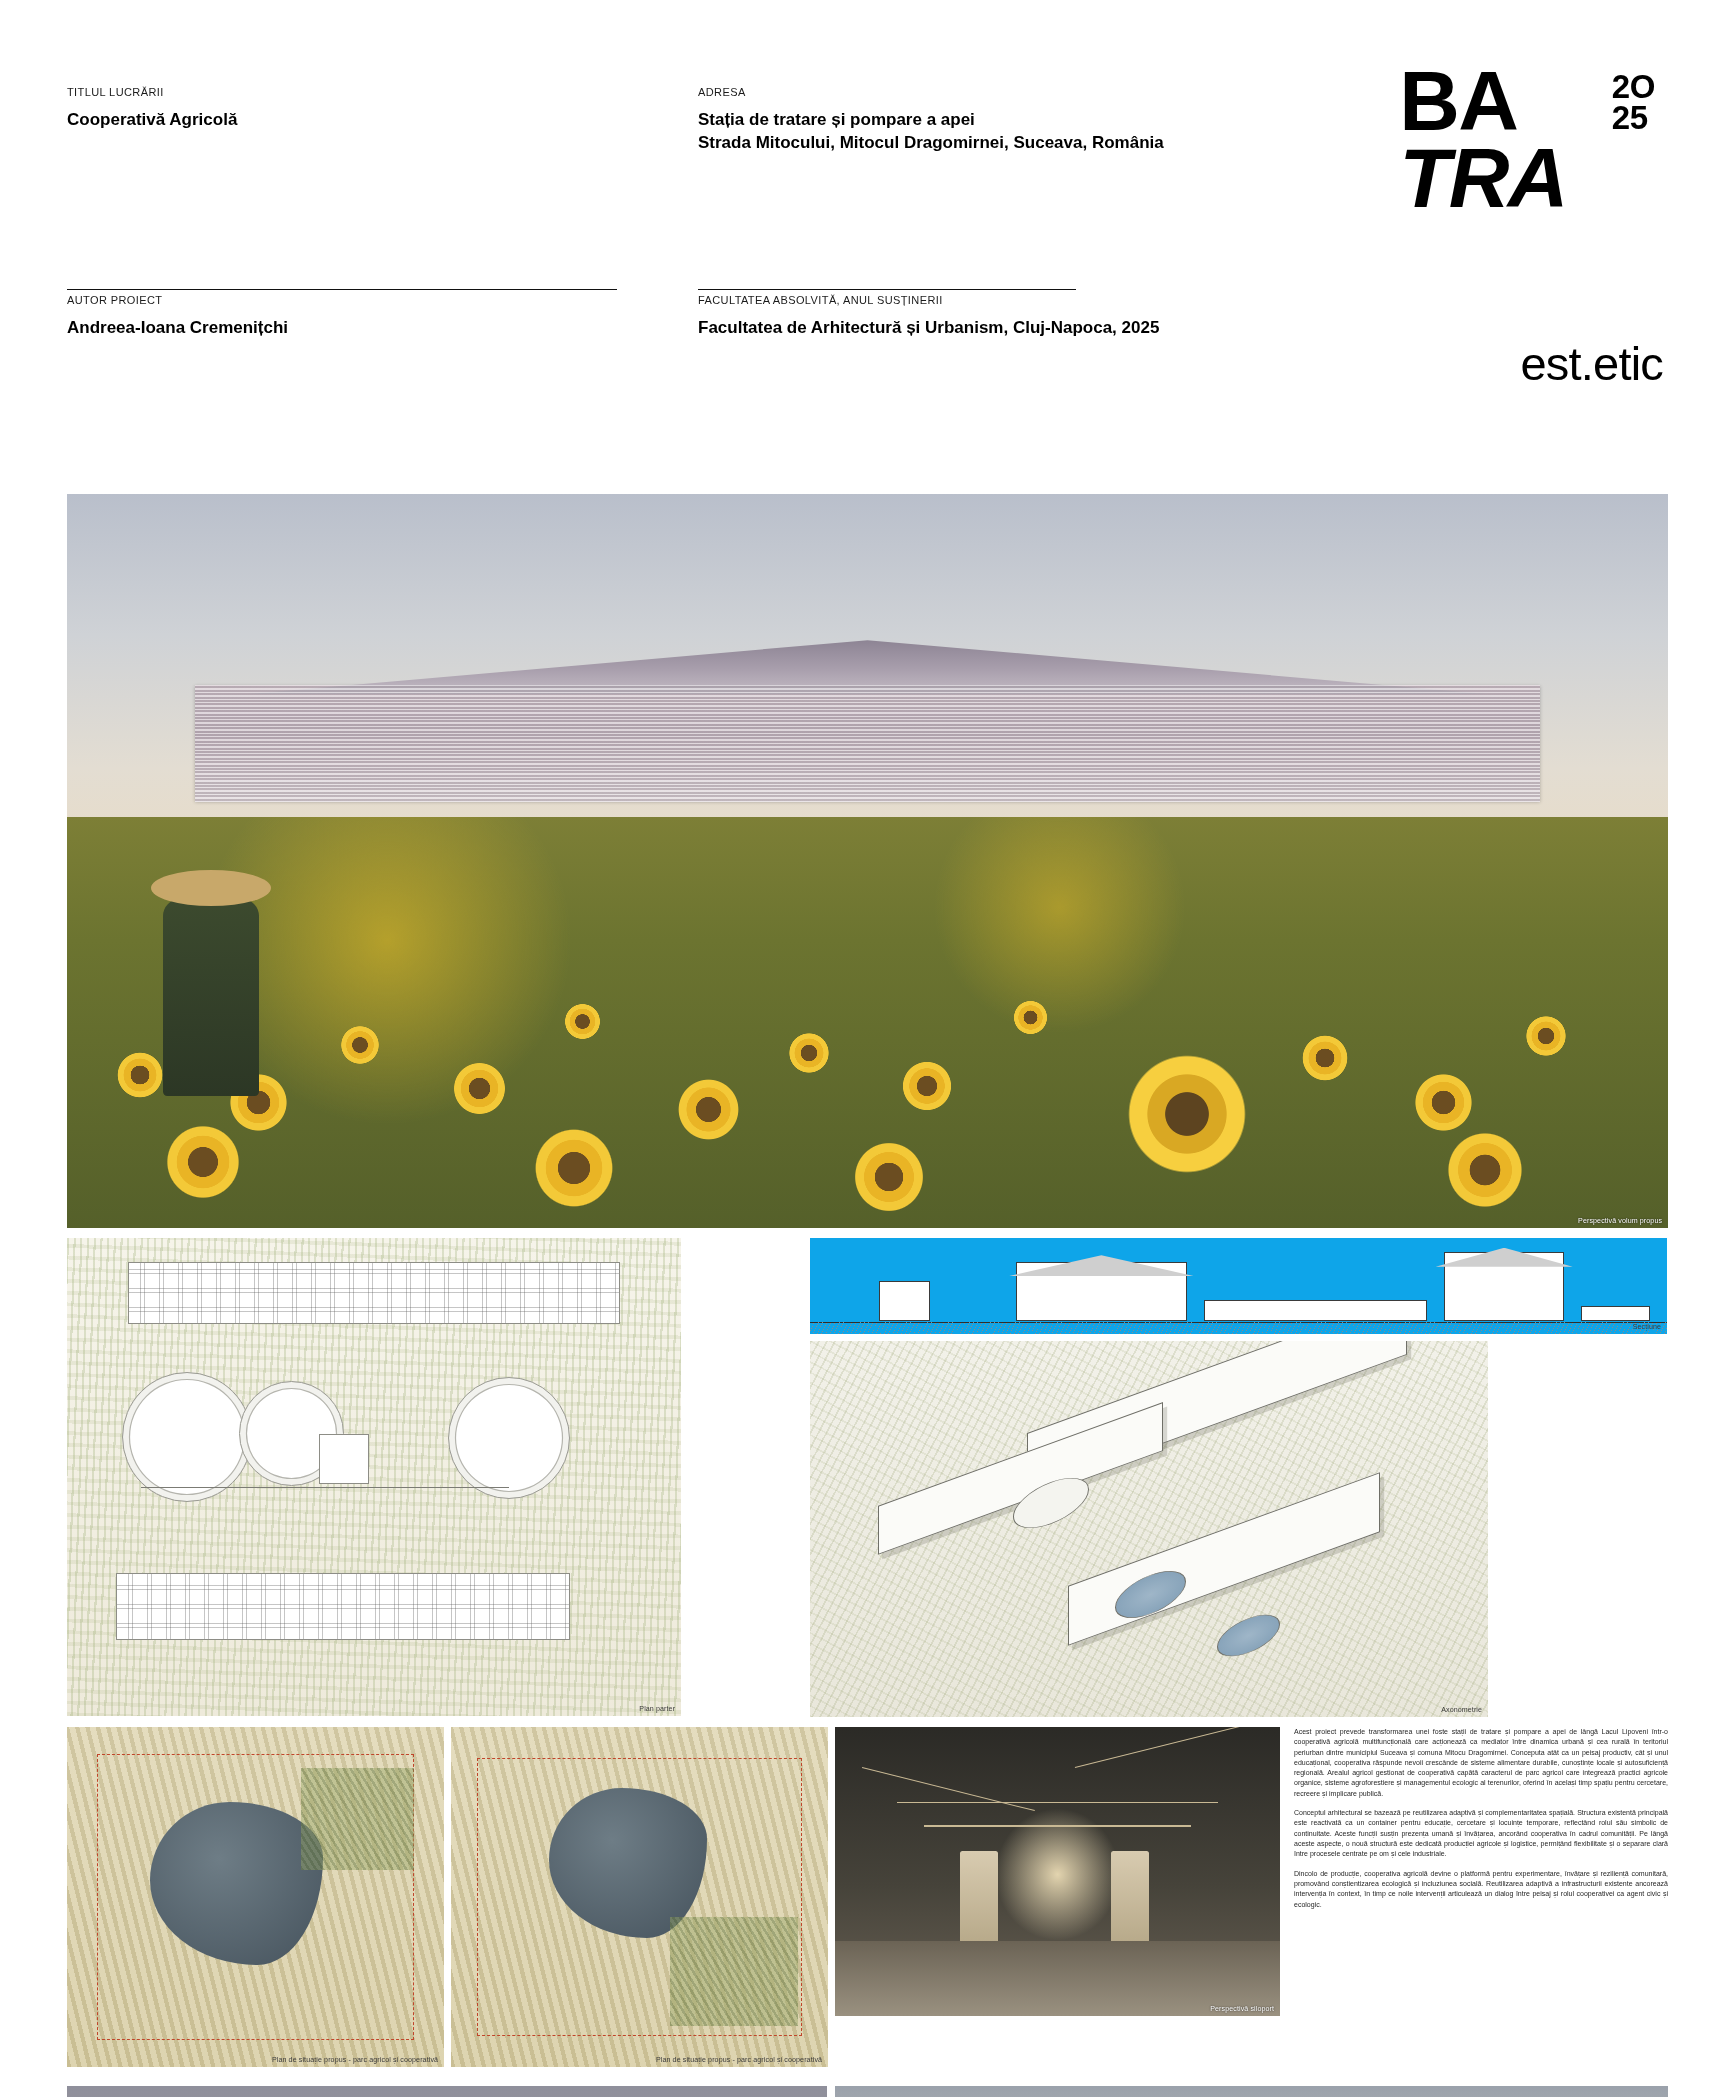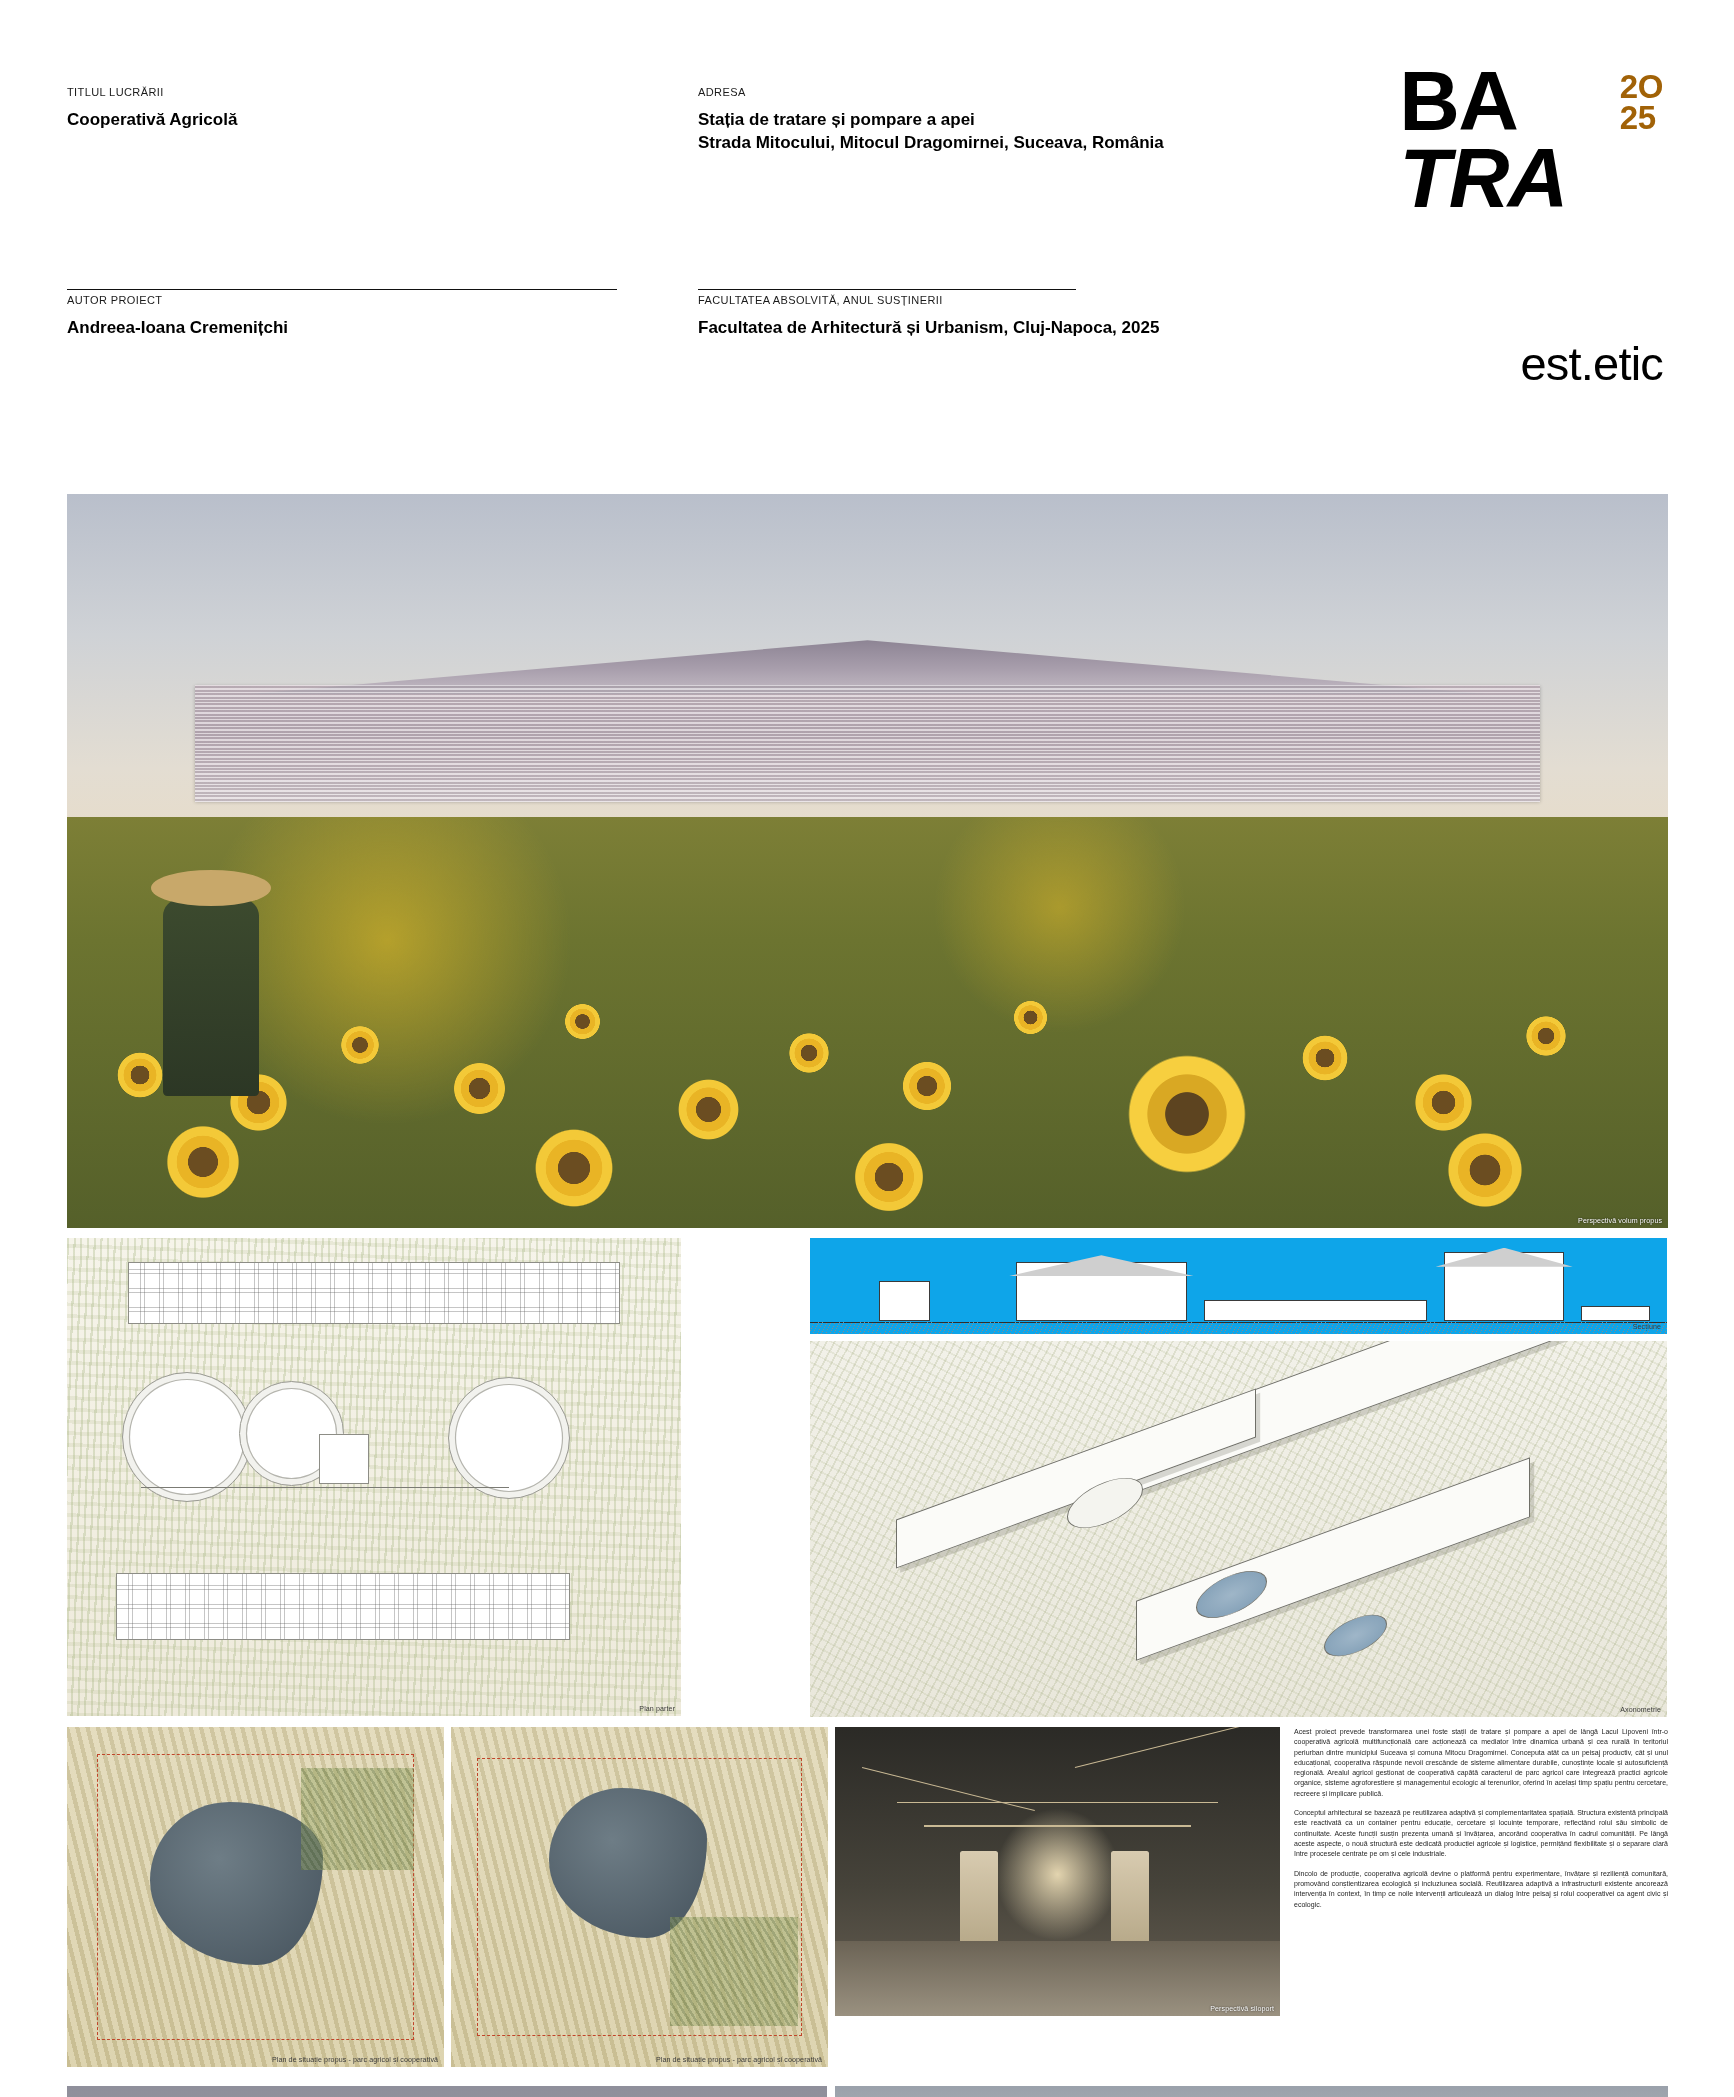--- a/index.html
+++ b/index.html
@@ -68,28 +68,28 @@
     font-size: 84px;
     line-height: 0.92;
     letter-spacing: -1.7px;
     color: #000;
     text-align: right;
   }
   .logo-batra .ln1 { text-align: left; padding-left: 4.2px; }
   .logo-batra .ln2 { text-align: left; padding-left: 4.2px; font-style: italic; }
   .logo-batra .yr {
     position: absolute;
-    right: 0px;
+    right: 8px;
     top: 7.6px;
     font-size: 33px;
     font-weight: 700;
     line-height: 0.95;
     letter-spacing: -0.4px;
     text-align: left;
-    color: #a16207;
+    color: #000000;
   }
   .logo-estetic {
     position: absolute;
     right: 71px;
     top: 336px;
     font-size: 47px;
     font-weight: 400;
     letter-spacing: -0.8px;
     color: #000;
   }
@@ -216,21 +216,21 @@
     background: repeating-linear-gradient(115deg, #8a8a8a 0 0.4px, rgba(255,255,255,0) 0.4px 3.8px);
   }
   .sec-vol { position: absolute; bottom: 12.6px; background: #ffffff; border: 0.8px solid #3a3a3a; }
   .sec-roof {
     position: absolute;
     background: #cfcfcf;
     clip-path: polygon(0 100%, 50% 0, 100% 100%);
   }
 
   
-  #axo { left: 810px; top: 1341px; width: 857px; height: 376px; background: #efeee6; }
+  #axo { left: 810px; top: 1341px; width: 678px; height: 376px; background: #efeee6; }
   .axo-bg {
     position: absolute; inset: 0;
     background:
       repeating-linear-gradient(118deg, rgba(150,160,110,.22) 0 1.7px, rgba(255,255,255,0) 1.7px 7.1px),
       repeating-linear-gradient(28deg, rgba(160,170,120,.16) 0 1.7px, rgba(255,255,255,0) 1.7px 9.2px),
       linear-gradient(#f2f1e9, #e9e7db);
   }
   .axo-vol {
     position: absolute;
     background: #fbfbf8;

